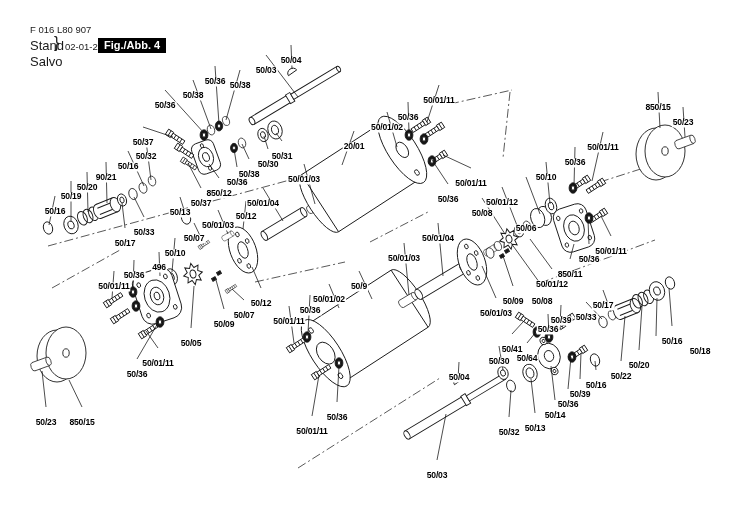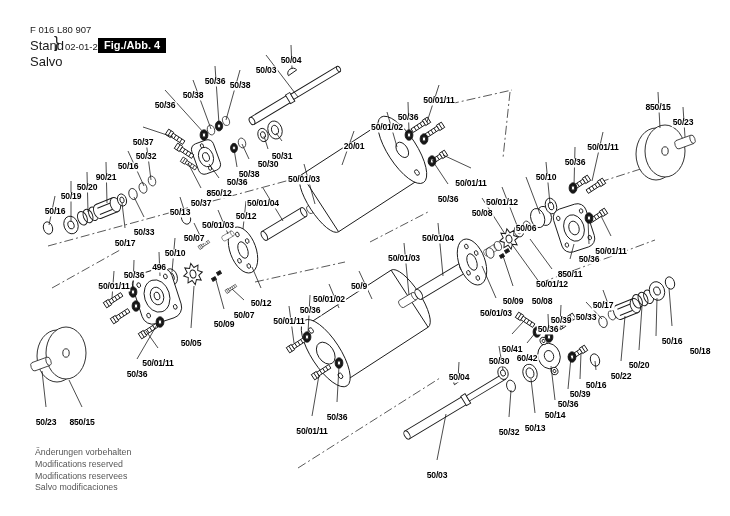--- a/index.html
+++ b/index.html
@@ -520,27 +520,21 @@
       <span class="part-label" style="left: 656px; top: 336px; margin-left: 44px;">50/18</span>
       <span class="part-label" style="left: 639px; top: 350px;">50/20</span>
       <span class="part-label" style="left: 621px; top: 361px;">50/22</span>
       <span class="part-label" style="left: 596px; top: 370px;">50/16</span>
       <span class="part-label" style="left: 580px; top: 379px;">50/39</span>
       <span class="part-label" style="left: 568px; top: 389px;">50/36</span>
       <span class="part-label" style="left: 555px; top: 400px;">50/14</span>
       <span class="part-label" style="left: 535px; top: 413px;">50/13</span>
       <span class="part-label" style="left: 509px; top: 417px;">50/32</span>
       <span class="part-label" style="left: 512px; top: 334px;">50/41</span>
-      <span class="part-label" style="left: 527px; top: 343px;">60/42</span>
+      <span class="part-label" style="left: 527px; top: 343px;">50/64</span>
       <span class="part-label" style="left: 499px; top: 346px;">50/30</span>
       <span class="part-label" style="left: 459px; top: 362px;">50/04</span>
       <span class="part-label" style="left: 437px; top: 460px;">50/03</span>
       <span class="part-label" style="left: 337px; top: 402px;">50/36</span>
       <span class="part-label" style="left: 312px; top: 416px;">50/01/11</span>
     </div>
 
-  <div class="footer">
-    <div>Änderungen vorbehalten</div>
-    <div>Modifications reserved</div>
-    <div>Modifications reservees</div>
-    <div>Salvo modificaciones</div>
-  </div>
 </div>
 
 </body></html>

